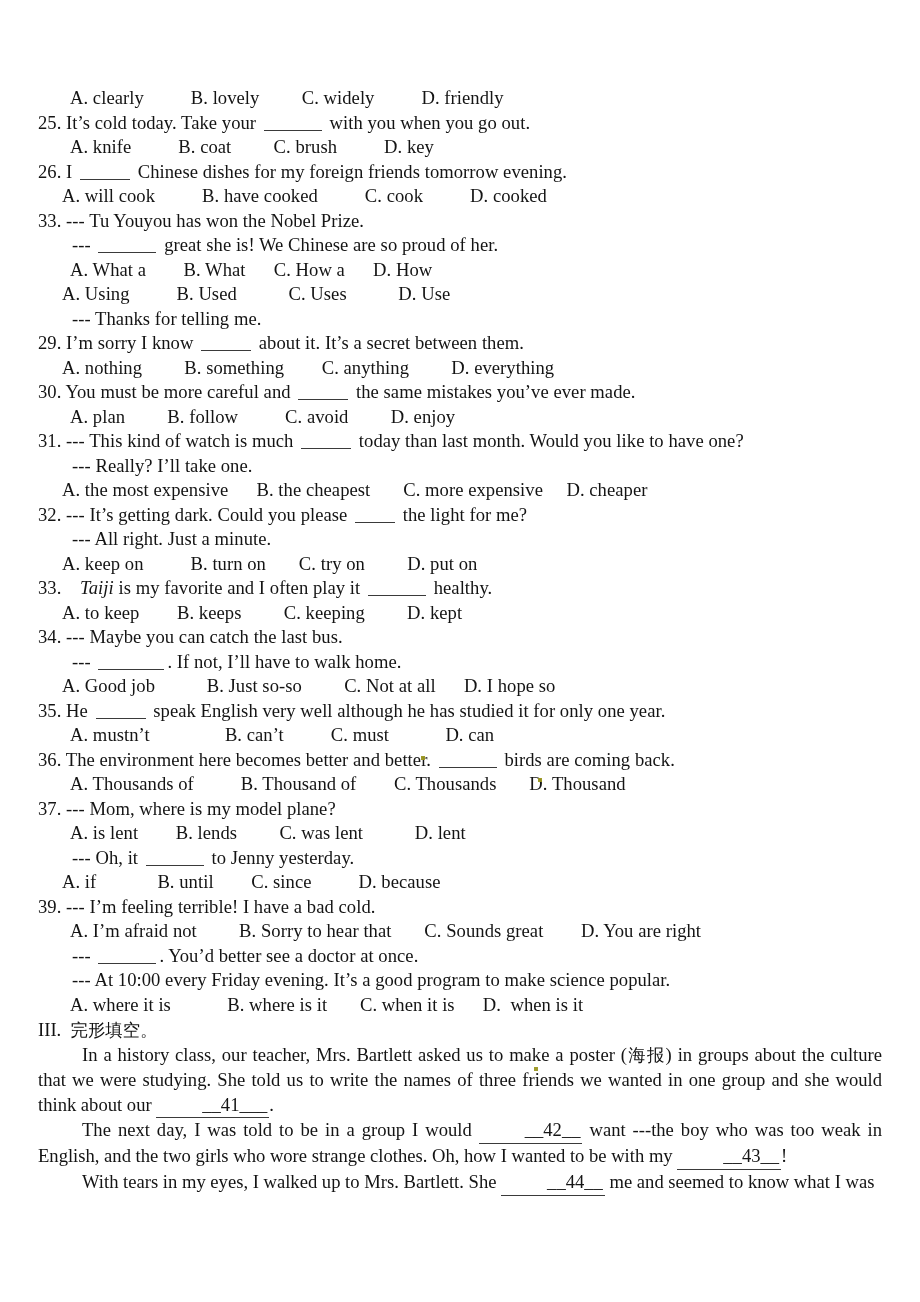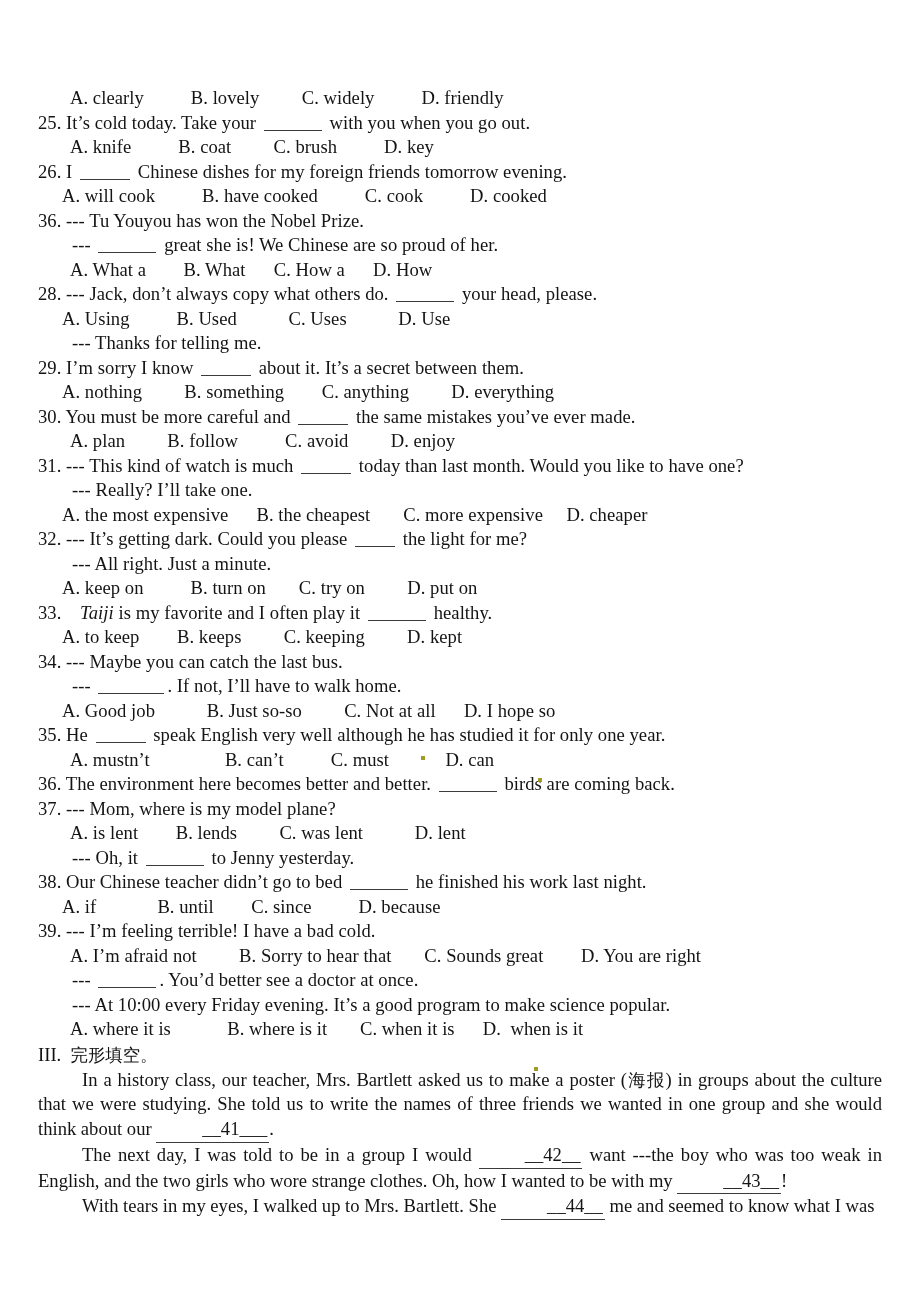--- a/index.html
+++ b/index.html
@@ -108,25 +108,24 @@
   <div class="body-block">
 
     <div class="line ind-1"><span>A. clearly          B. lovely         C. widely          D. friendly</span></div>
 
     <div class="line ind-0"><span>25. It’s cold today. Take your </span><span class="blk blk-6"></span><span> with you when you go out.</span></div>
     <div class="line ind-1"><span>A. knife          B. coat         C. brush          D. key</span></div>
 
     <div class="line ind-0"><span>26. I </span><span class="blk blk-5"></span><span> Chinese dishes for my foreign friends tomorrow evening.</span></div>
     <div class="line ind-3"><span>A. will cook          B. have cooked          C. cook          D. cooked</span></div>
 
-    <div class="line ind-0"><span>36. --- Tu Youyou has won the Nobel Prize.</span></div>
+    <div class="line ind-0"><span>33. --- Tu Youyou has won the Nobel Prize.</span></div>
     <div class="line ind-dash"><span>--- </span><span class="blk blk-6"></span><span> great she is! We Chinese are so proud of her.</span></div>
     <div class="line ind-1"><span>A. What a        B. What      C. How a      D. How</span></div>
 
-    <div class="line ind-0"><span>28. --- Jack, don’t always copy what others do. </span><span class="blk blk-6"></span><span> your head, please.</span></div>
     <div class="line ind-3"><span>A. Using          B. Used           C. Uses           D. Use</span></div>
     <div class="line ind-dash"><span>--- Thanks for telling me.</span></div>
 
     <div class="line ind-0"><span>29. I’m sorry I know </span><span class="blk blk-5"></span><span> about it. It’s a secret between them.</span></div>
     <div class="line ind-3"><span>A. nothing         B. something        C. anything         D. everything</span></div>
 
     <div class="line ind-0"><span>30. You must be more careful and </span><span class="blk blk-5"></span><span> the same mistakes you’ve ever made.</span></div>
     <div class="line ind-1"><span>A. plan         B. follow          C. avoid         D. enjoy</span></div>
 
     <div class="line ind-0"><span>31. --- This kind of watch is much </span><span class="blk blk-5"></span><span> today than last month. Would you like to have one?</span></div>
@@ -141,26 +140,26 @@
     <div class="line ind-3"><span>A. to keep        B. keeps         C. keeping         D. kept</span></div>
 
     <div class="line ind-0"><span>34. --- Maybe you can catch the last bus.</span></div>
     <div class="line ind-dash"><span>--- </span><span class="blk blk-7"></span><span>. If not, I’ll have to walk home.</span></div>
     <div class="line ind-3"><span>A. Good job           B. Just so-so         C. Not at all      D. I hope so</span></div>
 
     <div class="line ind-0"><span>35. He </span><span class="blk blk-5"></span><span> speak English very well although he has studied it for only one year.</span></div>
     <div class="line ind-1"><span>A. mustn’t                B. can’t          C. must            D. can</span></div>
 
     <div class="line ind-0"><span>36. The environment here becomes better and better. </span><span class="blk blk-6"></span><span> birds are coming back.</span></div>
+    <div class="line ind-1"><span>A. Thousands of          B. Thousand of        C. Thousands       D. Thousand</span></div>
 
     <div class="line ind-0"><span>37. --- Mom, where is my model plane?</span></div>
     <div class="line ind-1"><span>A. is lent        B. lends         C. was lent           D. lent</span></div>
     <div class="line ind-dash"><span>--- Oh, it </span><span class="blk blk-6"></span><span> to Jenny yesterday.</span></div>
 
-    <div class="line ind-0"><span>38. Our Chinese teacher didn’t go to bed </span><span class="blk blk-6"></span><span> he finished his work last night.</span></div>
     <div class="line ind-3"><span>A. if             B. until        C. since          D. because</span></div>
 
     <div class="line ind-0"><span>39. --- I’m feeling terrible! I have a bad cold.</span></div>
     <div class="line ind-1"><span>A. I’m afraid not         B. Sorry to hear that       C. Sounds great        D. You are right</span></div>
     <div class="line ind-dash"><span>--- </span><span class="blk blk-6"></span><span>. You’d better see a doctor at once.</span></div>
 
     <div class="line ind-dash"><span>--- At 10:00 every Friday evening. It’s a good program to make science popular.</span></div>
     <div class="line ind-1"><span>A. where it is            B. where is it       C. when it is      D.  when is it</span></div>
 
     <div class="heading-line ind-0"><span>III.</span><span>&nbsp; </span><span class="cjk">完形填空。</span></div>

